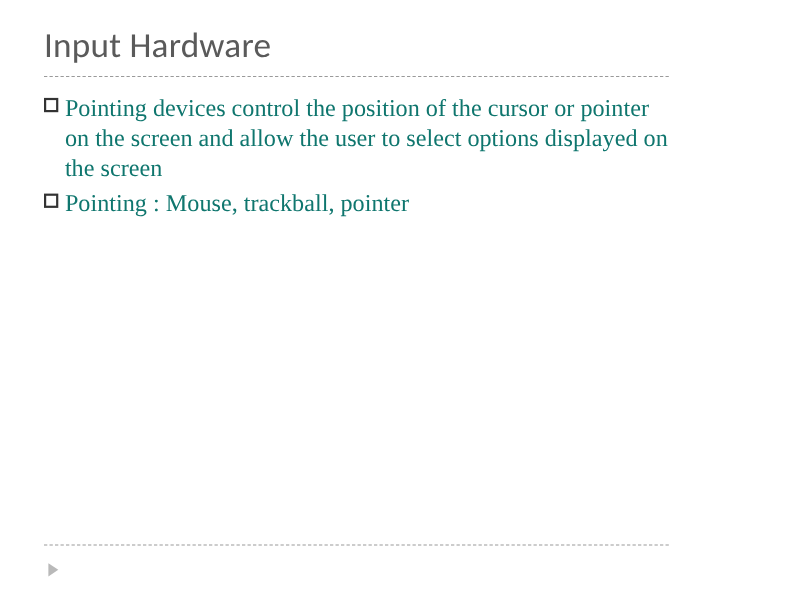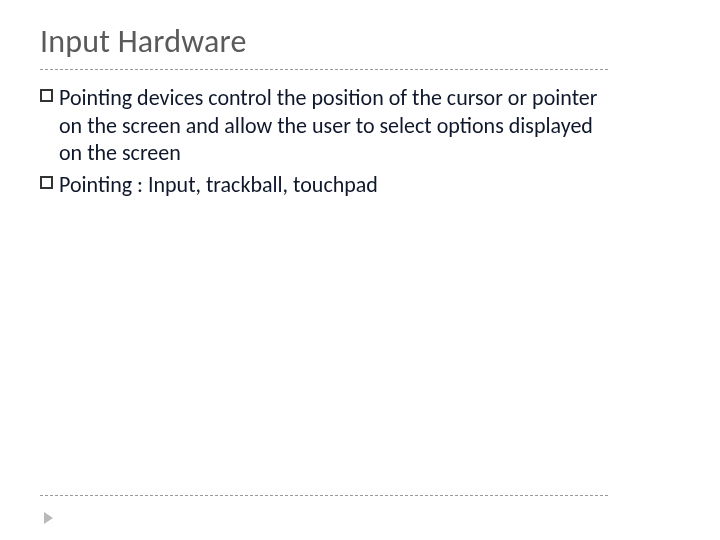--- a/index.html
+++ b/index.html
@@ -26,21 +26,22 @@
     margin: 0 0 8px 0;
   }
   .dashed-rule {
     border: none;
     border-top: 1px dashed #9a9a9a;
     margin: 0 0 14px 0;
   }
   .body {
     font-size: 22px;
     line-height: 1.25;
-    color: #0f172a;
+    color: #0f766e;
+    font-family: Liberation Serif, serif;
   }
   .bullet {
     display: flex;
     align-items: flex-start;
     margin: 0 0 4px 0;
   }
   .bullet .marker {
     flex: 0 0 auto;
     width: 13px;
     height: 13px;
@@ -88,21 +89,21 @@
     <div class="bullet">
       <span class="marker"></span>
       <span class="text">
         <span class="term">Pointing devices</span><span> control the position of the cursor or pointer on the screen and allow the user to select options displayed on the screen</span>
       </span>
     </div>
 
     <div class="bullet">
       <span class="marker"></span>
       <span class="text">
-        <span class="term">Pointing</span><span> : Input, trackball, touchpad</span>
+        <span class="term">Pointing</span><span> : Mouse, trackball, pointer</span>
       </span>
     </div>
 
   </div>
 
   <hr class="footer-rule">
   <div class="footer-arrow"></div>
 
 </div>
 

